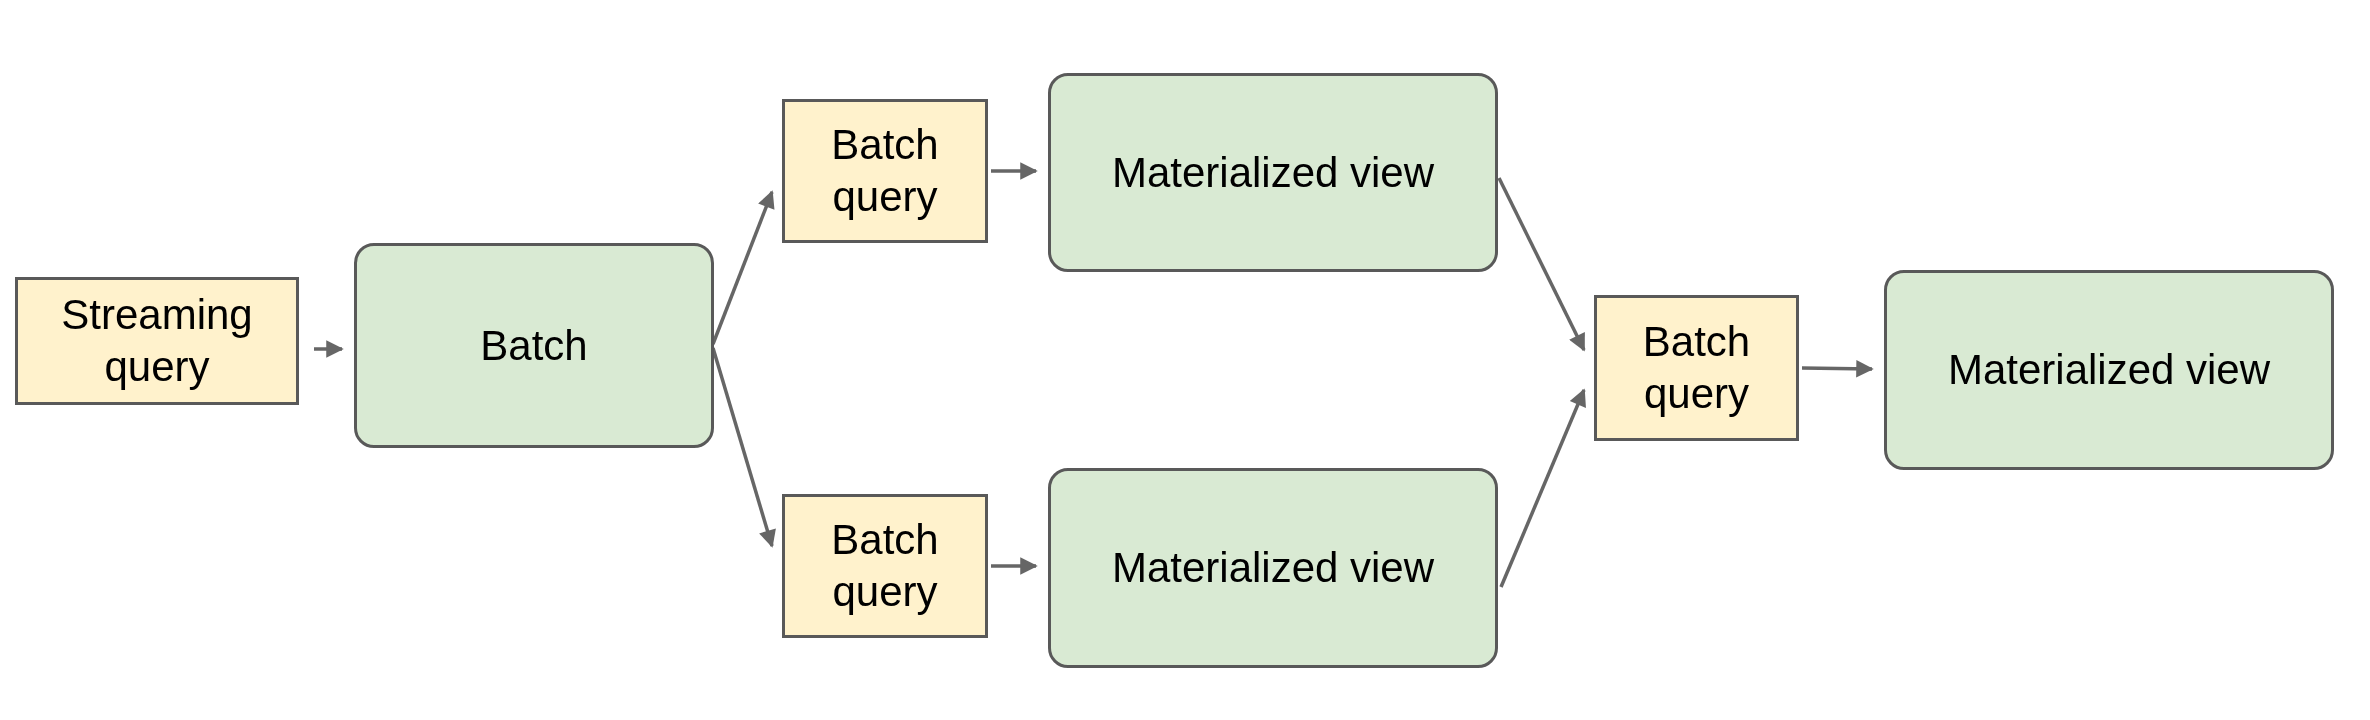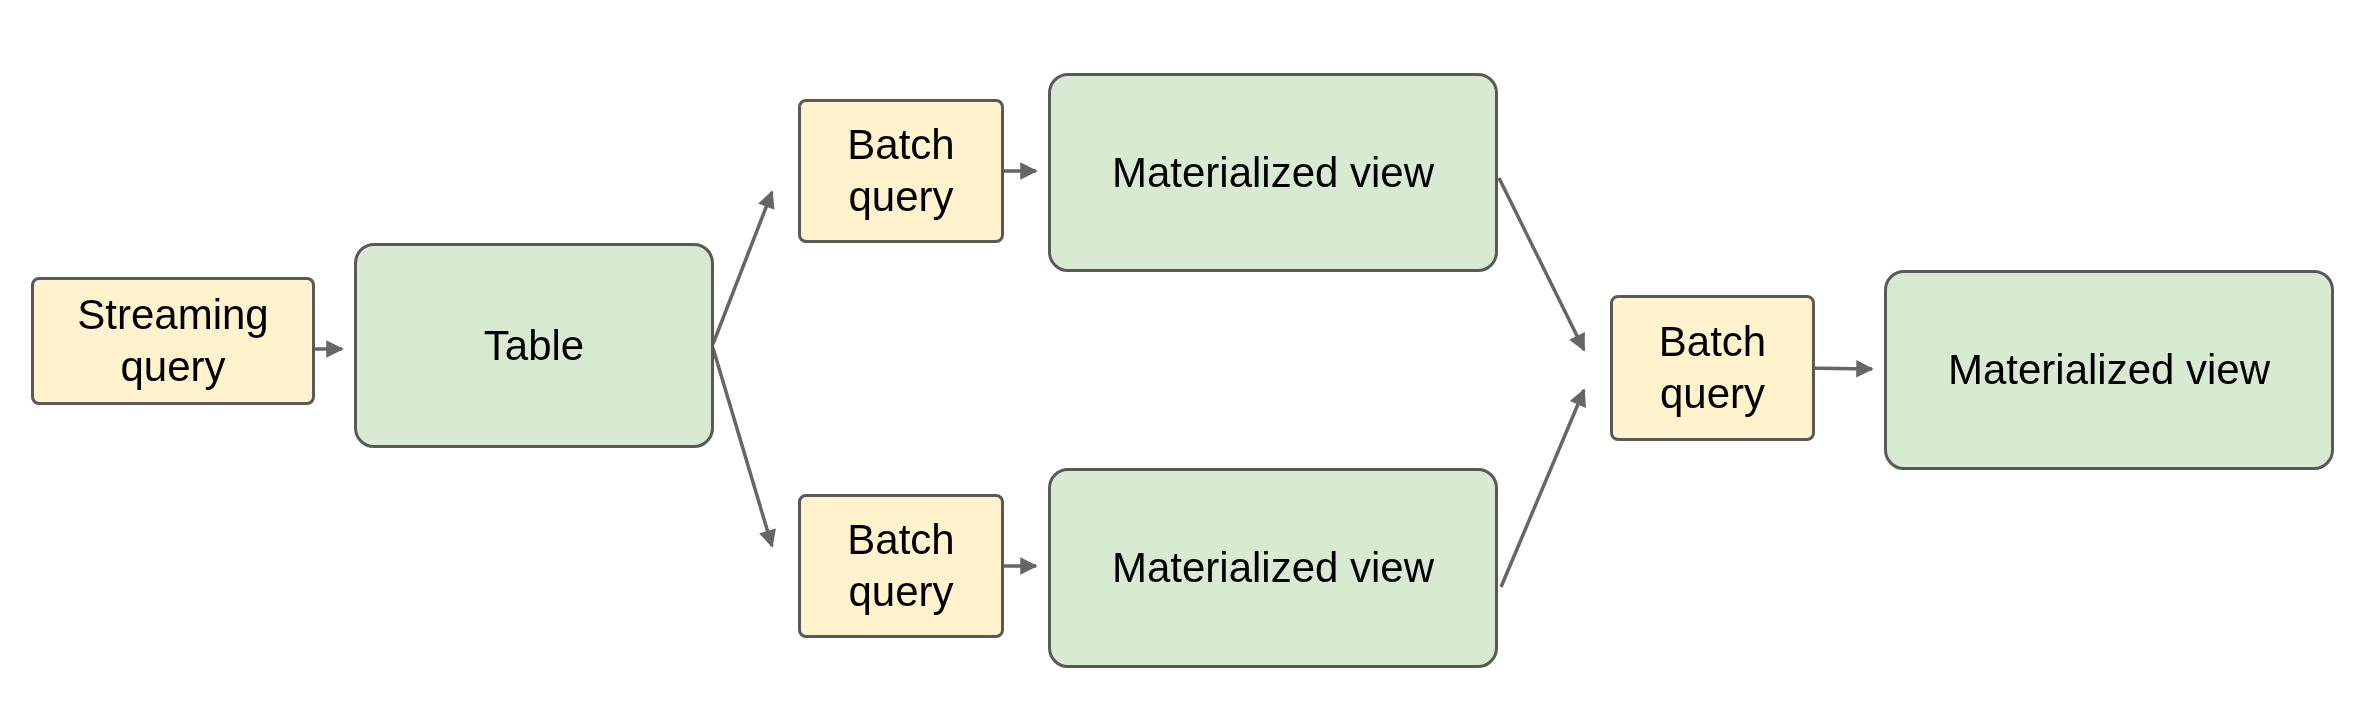--- a/index.html
+++ b/index.html
@@ -30,22 +30,21 @@
     display:flex;align-items:center;justify-content:center;
     text-align:center;
     box-sizing:border-box;
     color:var(--color-text);
     font-size:42px;line-height:52px;
   }
   .node .label{display:block;}
   .node.query{
     background:var(--color-query-fill);
     border:3px solid var(--color-query-border);
-    border-radius:8px;
-    margin-left:16px;
+    border-radius:0;
   }
   .node.view{
     background:var(--color-view-fill);
     border:3px solid var(--color-view-border);
     border-radius:20px;
   }
 </style>
 </head>
 <body>
 
@@ -65,21 +64,21 @@
     <line x1="1499" y1="178" x2="1584" y2="350" marker-end="url(#arrow)"></line>
     <line x1="1501" y1="587" x2="1584" y2="390" marker-end="url(#arrow)"></line>
     <line x1="1802" y1="368" x2="1872" y2="369" marker-end="url(#arrow)"></line>
   </svg>
 
   <div class="node query" style="left:15px;top:277px;width:284px;height:128px">
     <span class="label" style="max-width:240px">Streaming query</span>
   </div>
 
   <div class="node view" style="left:354px;top:243px;width:360px;height:205px">
-    <span class="label">Table</span>
+    <span class="label">Batch</span>
   </div>
 
   <div class="node query" style="left:782px;top:99px;width:206px;height:144px">
     <span class="label" style="max-width:160px">Batch query</span>
   </div>
 
   <div class="node view" style="left:1048px;top:73px;width:450px;height:199px">
     <span class="label">Materialized view</span>
   </div>
 

